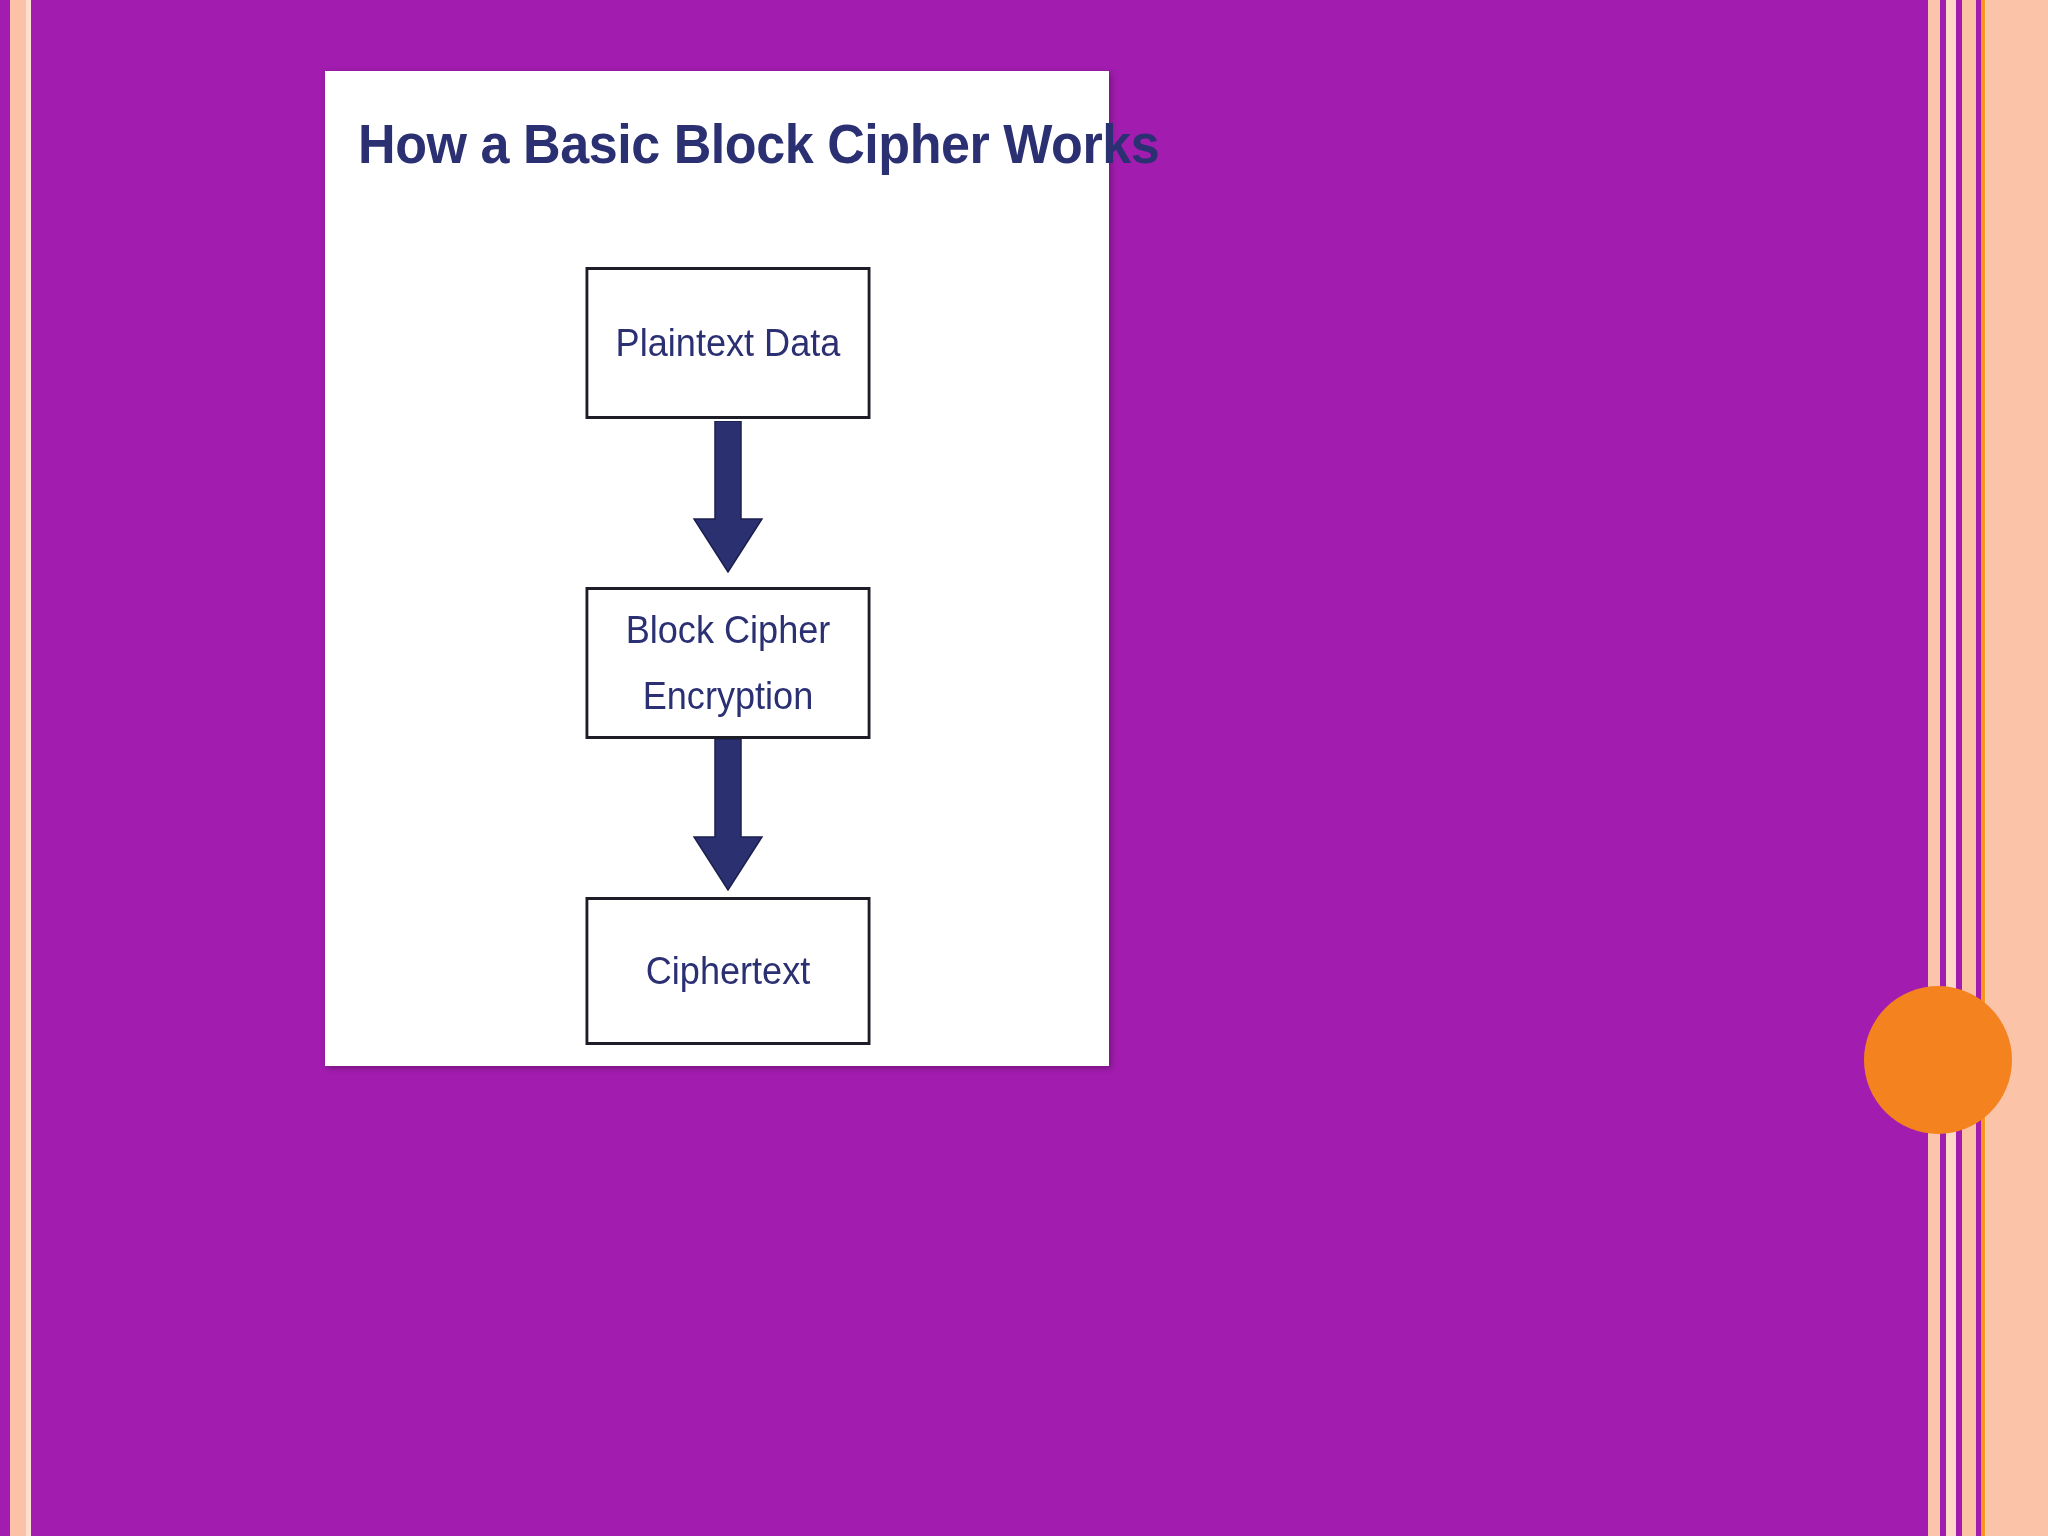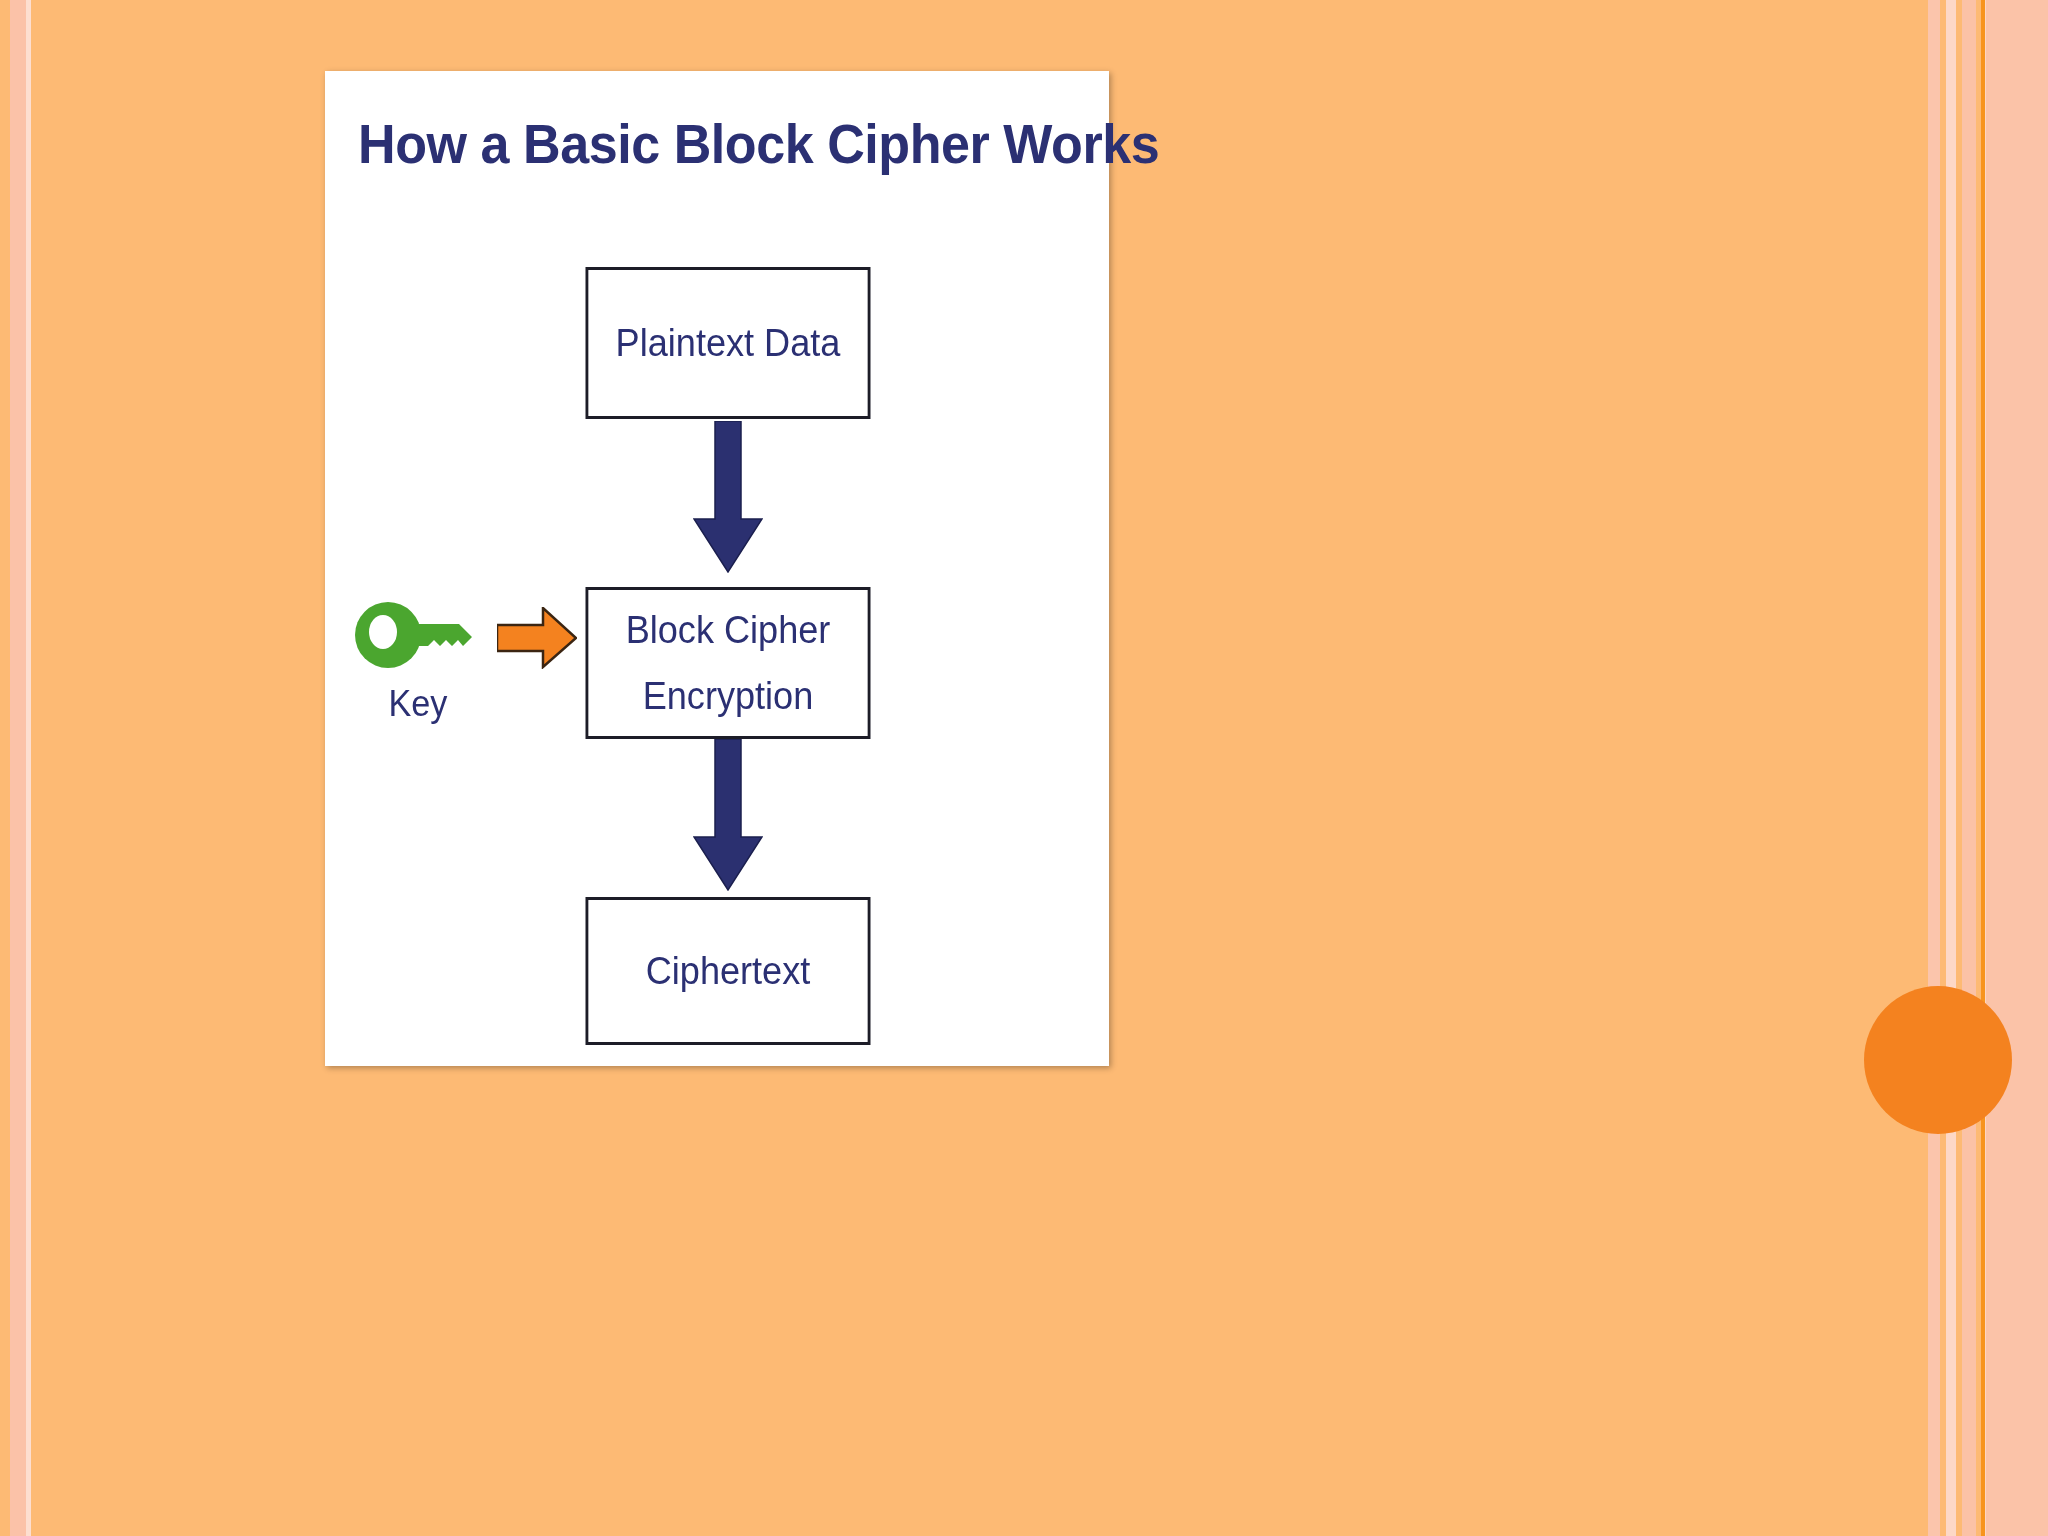--- a/index.html
+++ b/index.html
@@ -12,21 +12,21 @@
     height: 1536px;
     position: relative;
     overflow: hidden;
     font-family: "Liberation Sans", sans-serif;
   }
 
   
   .slide-canvas {
     position: absolute;
     inset: 0;
-    background: #fdba74;
+    background: #a21caf;
     padding-left: 26px;
   }
   .edge-stripe {
     position: absolute;
     top: 0;
     bottom: 0;
   }
   .stripe-left-1 { left: 10px;  width: 16px; background: #fbc2a8; }
   .stripe-left-2 { left: 26px;  width: 5px;  background: #fdded0; }
 
@@ -196,37 +196,15 @@
     <div class="v-arrow arrow-2">
       <svg viewBox="0 0 70 152" preserveAspectRatio="none">
         <polygon points="22,0 48,0 48,98 69,98 35,151 1,98 22,98" fill="#2b3070" stroke="#1b1f4e" stroke-width="1.5"></polygon>
       </svg>
     </div>
 
     <div class="proc-box box-ciphertext">
       <span class="box-line">Ciphertext</span>
     </div>
 
-    <div class="key-group">
-
-      <div class="key-icon">
-        <svg viewBox="0 0 126 68">
-          <g fill="#4ba62f">
-            <circle cx="33" cy="34" r="33"></circle>
-            <path d="M60 23 L104 23 L117 36 L108 45 L103 39 L97 45
-                     L91 39 L85 45 L79 39 L73 45 L66 45 L60 45 Z"></path>
-          </g>
-          <ellipse cx="28" cy="31" rx="14" ry="17" fill="#ffffff"></ellipse>
-        </svg>
-      </div>
-
-      <div class="key-label">Key</div>
-
-      <div class="h-arrow">
-        <svg viewBox="0 0 80 62" preserveAspectRatio="none">
-          <polygon points="0,18 46,18 46,1 79,31 46,60 46,44 0,44" fill="#f4821f" stroke="#3b2512" stroke-width="2.5"></polygon>
-        </svg>
-      </div>
-
-    </div>
 
   </div>
 </div>
 
 </body></html>

